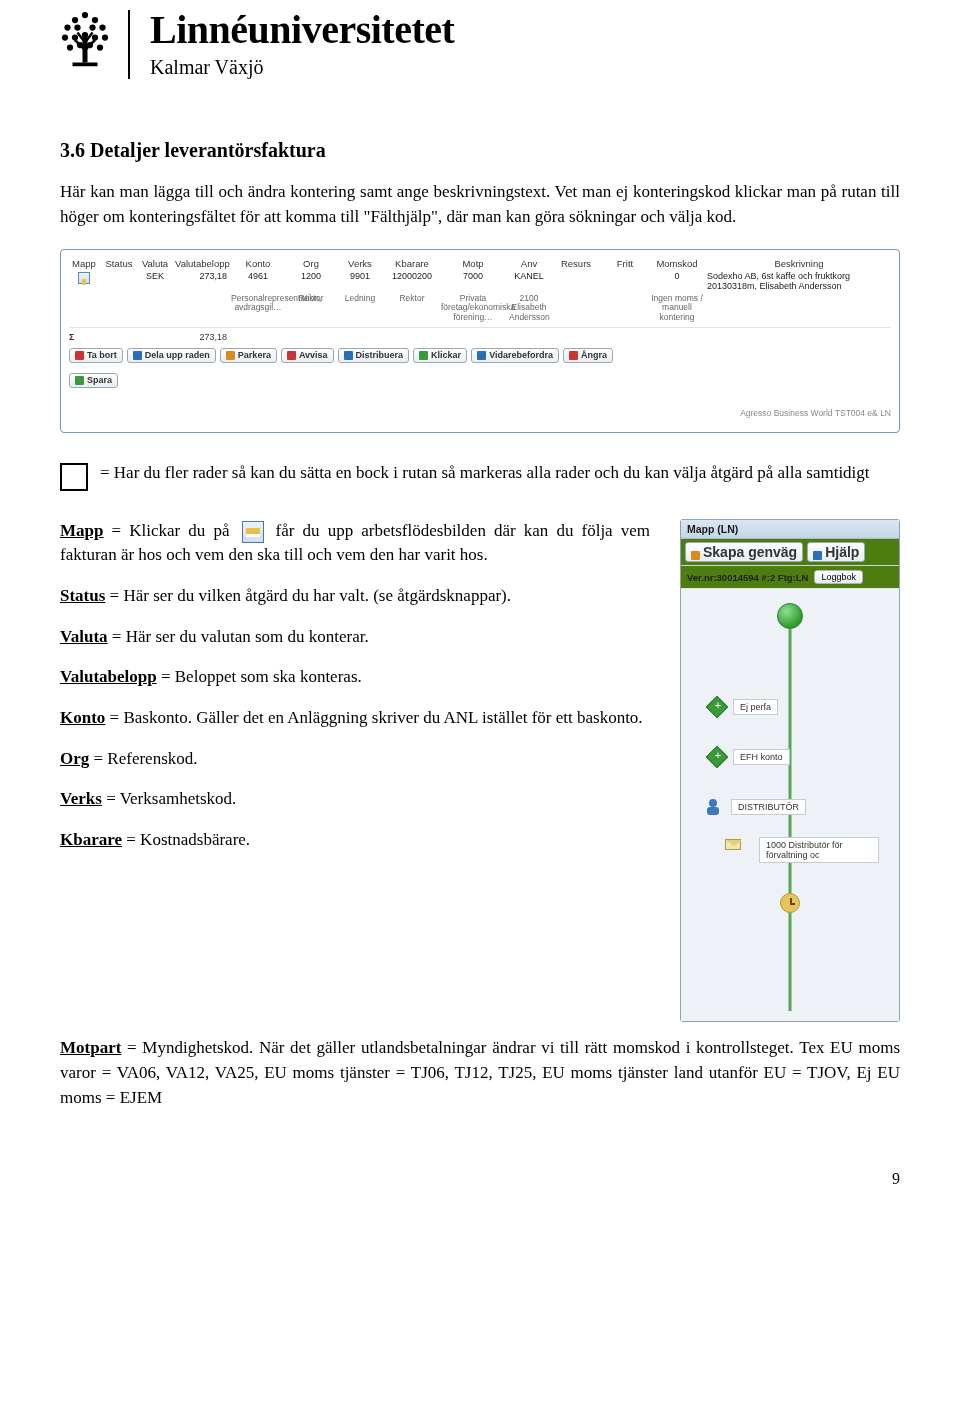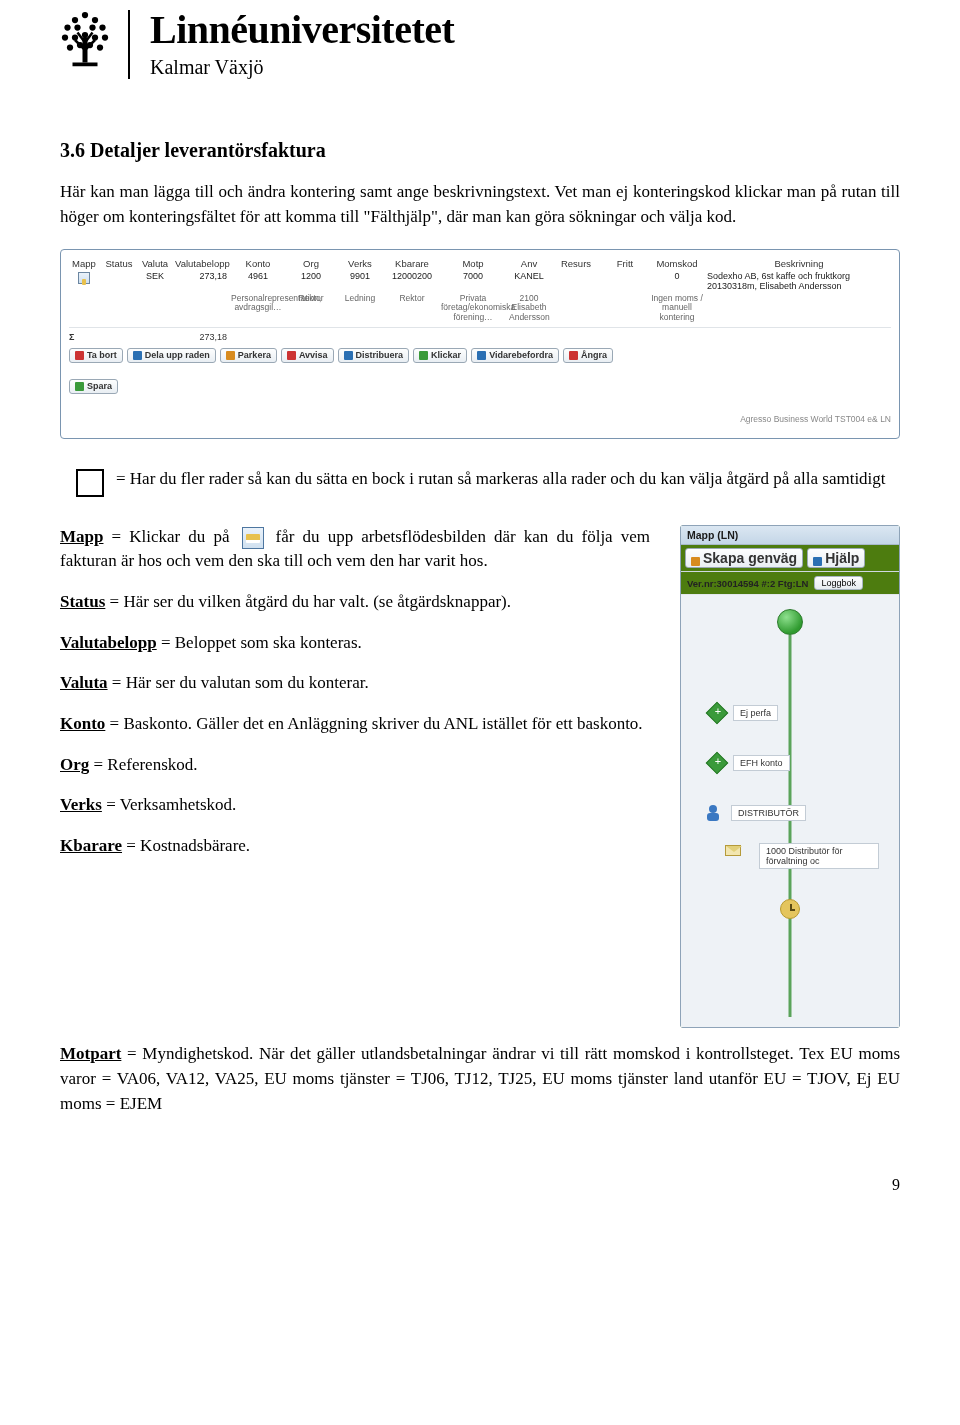--- a/index.html
+++ b/index.html
@@ -124,28 +124,28 @@
   }
   .tbtn .ic {
     width: 9px; height: 9px;
     display:inline-block;
     background:#c33;
     border-radius:1px;
   }
   .tbtn .ic.blue { background:#2a6fb3; }
   .tbtn .ic.green { background:#3a9a3a; }
   .tbtn .ic.orange { background:#d88b1e; }
-  .spara-row { margin-top: 16px; }
+  .spara-row { margin-top: 10px; }
   .panel-footer { text-align:right; font-size:8.5px; color:#888; margin-top:20px;}
   
   .legend-row {
     display: flex;
     align-items: flex-start;
     gap: 12px;
-    margin: 18px 0 28px 16px;
+    margin: 18px 0 28px 0;
   }
   .checkbox-square {
     width: 28px; height: 28px; flex: 0 0 28px;
     border: 2px solid #000;
     margin-top: 2px;
   }
   .legend-text { font-size: 17px; line-height:1.4; }
   
   .defs-wrap {
     display: flex;
@@ -424,22 +424,22 @@
     <div class="checkbox-square"></div>
     <div class="legend-text">= Har du fler rader så kan du sätta en bock i rutan så markeras alla rader och du kan välja åtgärd på alla samtidigt</div>
   </div>
 
   <div class="defs-wrap">
     <div class="defs-col">
       <p>
         <span class="u">Mapp</span><span> = Klickar du på </span><span class="map-icon"></span><span> får du upp arbetsflödesbilden där kan du följa vem fakturan är hos och vem den ska till och vem den har varit hos.</span>
       </p>
       <p><span class="u">Status</span><span> = Här ser du vilken åtgärd du har valt. (se åtgärdsknappar).</span></p>
+      <p><span class="u">Valuta</span><span> = Här ser du valutan som du konterar.</span></p>
       <p><span class="u">Valutabelopp</span><span> = Beloppet som ska konteras.</span></p>
-      <p><span class="u">Valuta</span><span> = Här ser du valutan som du konterar.</span></p>
       <p><span class="u">Konto</span><span> = Baskonto. Gäller det en Anläggning skriver du ANL istället för ett baskonto.</span></p>
       <p><span class="u">Org</span><span> = Referenskod.</span></p>
       <p><span class="u">Verks</span><span> = Verksamhetskod.</span></p>
       <p><span class="u">Kbarare</span><span> = Kostnadsbärare.</span></p>
     </div>
 
     <div class="workflow">
       <div class="wf-titlebar">Mapp (LN)</div>
       <div class="wf-toolbar">
         <span class="tbtn">

